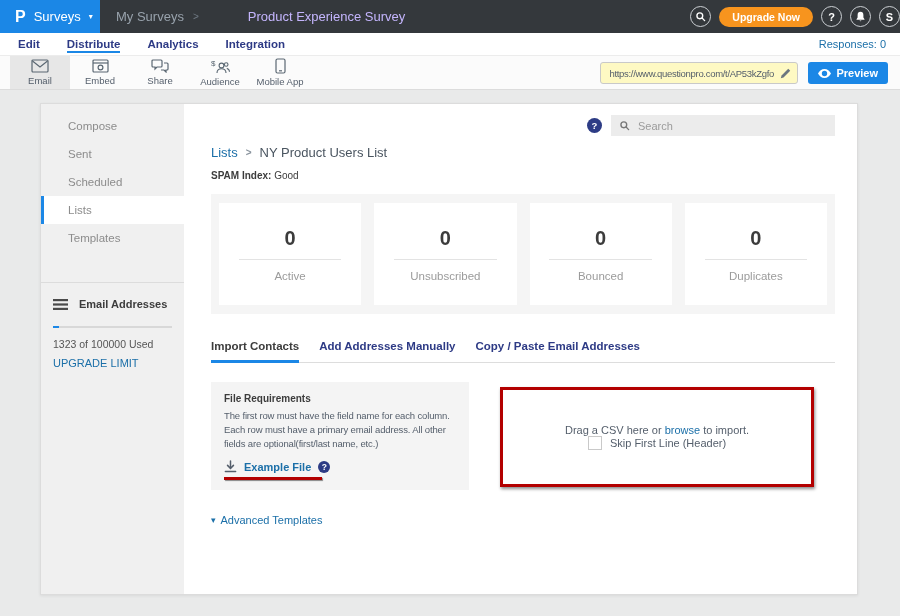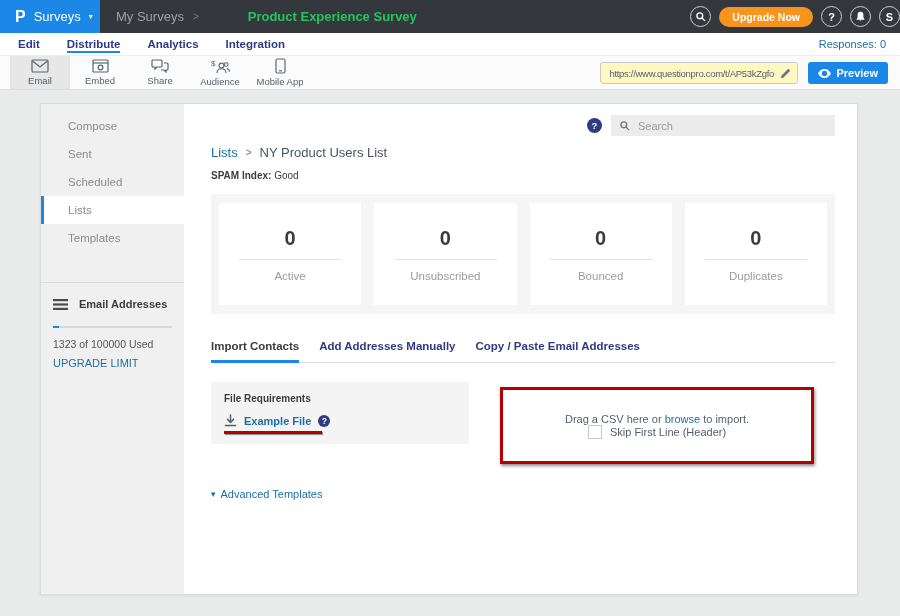--- a/index.html
+++ b/index.html
@@ -12,21 +12,21 @@
 
   
   .topbar { height:33px; background:#34383c; display:flex; align-items:stretch; }
   .logo-block { width:100px; background:#1b87e6; color:#fff; display:flex; align-items:center; gap:8px; padding-left:15px; cursor:pointer; }
   .logo-p { font-size:16px; font-weight:bold; }
   .product-name { font-size:13px; }
   .caret { font-size:8px; line-height:1; }
   .tb-breadcrumb { display:flex; align-items:center; gap:9px; margin-left:16px; font-size:13px; }
   .tb-parent { color:#98a2ac; cursor:pointer; }
   .tb-sep { color:#6f7a84; font-size:10px; }
-  .tb-current { color:#22c55e; font-weight:700;padding-left:40px; }
+  .tb-current { color:#c4b5fd; font-weight:400;padding-left:40px; }
   .tb-right { margin-left:auto; display:flex; align-items:center; gap:8px; }
   .circle-btn { width:21px; height:21px; border:1px solid #ccd0d4; border-radius:50%; display:flex; align-items:center; justify-content:center; color:#fff; font-size:11px; font-weight:bold; cursor:pointer; flex-shrink:0; }
   .upgrade-btn { background:#f7941e; color:#fff; font-size:10.5px; font-weight:bold; border-radius:11px; padding:4px 13px; cursor:pointer; white-space:nowrap; }
 
   
   .nav-row { height:22px; background:#fff; display:flex; align-items:center; padding:0 14px 0 18px; }
   .nav-item { font-size:11.5px; font-weight:600; color:#2d3a85; margin-right:27px; padding:2px 0 1px; cursor:pointer; border-bottom:2px solid transparent; }
   .nav-item.active { border-bottom-color:#1b87e6; }
   .nav-responses { margin-left:auto; font-size:11px; color:#1b6fa8; cursor:pointer; }
 
@@ -86,21 +86,21 @@
 
   .content-row { margin-top:19px; display:flex; align-items:flex-start; }
   .filereq-box { width:258px; background:#f4f4f4; padding:11px 13px 10px; }
   .filereq-title { font-size:10px; font-weight:bold; color:#3c3c3c; }
   .filereq-body { margin-top:5px; font-size:9.5px; letter-spacing:-0.15px; color:#545e6b; line-height:1.45; }
   .example-row { margin-top:10px; display:flex; align-items:center; gap:7px; }
   .example-link { font-size:11px; font-weight:bold; color:#1b6fa8; cursor:pointer; }
   .example-help { width:12px; height:12px; font-size:8.5px; }
   .example-underline { width:98px; height:3px; background:#b30000; margin-top:4px; box-shadow:1px 1px 1px rgba(0,0,0,0.45); }
 
-  .dropzone { margin-left:31px; margin-top:5px; width:314px; height:77px; background:#fff; border:3px solid #b30000; box-shadow:1px 2px 3px rgba(0,0,0,0.45); display:flex; flex-direction:column; align-items:center; justify-content:center; }
+  .dropzone { margin-left:31px; margin-top:5px; width:314px; height:100px; background:#fff; border:3px solid #b30000; box-shadow:1px 2px 3px rgba(0,0,0,0.45); display:flex; flex-direction:column; align-items:center; justify-content:center; }
   .drop-text { font-size:11px; color:#545e6b; }
   .browse-link { color:#1b6fa8; cursor:pointer; }
   .checkbox-row { display:flex; align-items:center; gap:8px; }
   .checkbox { width:14px; height:14px; border:1px solid #c9c9c9; background:#fff; cursor:pointer; }
   .checkbox-label { font-size:11px; color:#545e6b; }
 
   .advanced-row { margin-top:24px; display:flex; align-items:center; gap:5px; font-size:11px; color:#1b6fa8; cursor:pointer; }
   .advanced-caret { font-size:9px; }
 
   .upload-wrap { margin-top:15px; margin-left:5px; display:inline-block; border:3px solid #cc0000; border-radius:6px; padding:1px; box-shadow:2px 3px 3px rgba(0,0,0,0.55); }
@@ -311,20 +311,21 @@
 
       <div class="tabs-row">
         <span class="tab active">Import Contacts</span>
         <span class="tab">Add Addresses Manually</span>
         <span class="tab">Copy / Paste Email Addresses</span>
       </div>
 
       <div class="content-row">
         <div class="filereq-box">
           <div class="filereq-title">File Requirements</div>
+          <div class="filereq-body">The first row must have the field name for each column. Each row must have a primary email address. All other fields are optional(first/last name, etc.)</div>
           <div class="example-row">
             <span>
               <svg width="13" height="13" viewBox="0 0 14 14" fill="none" stroke="#545e6b" stroke-width="1.6" stroke-linecap="round">
                   <path d="M7 1v7.5"></path>
                   <path d="M3.8 5.8L7 9l3.2-3.2"></path>
                   <path d="M1.5 12.5h11"></path>
                 </svg>
             </span>
             <span class="example-link">Example File</span>
             <span class="help-badge example-help">

